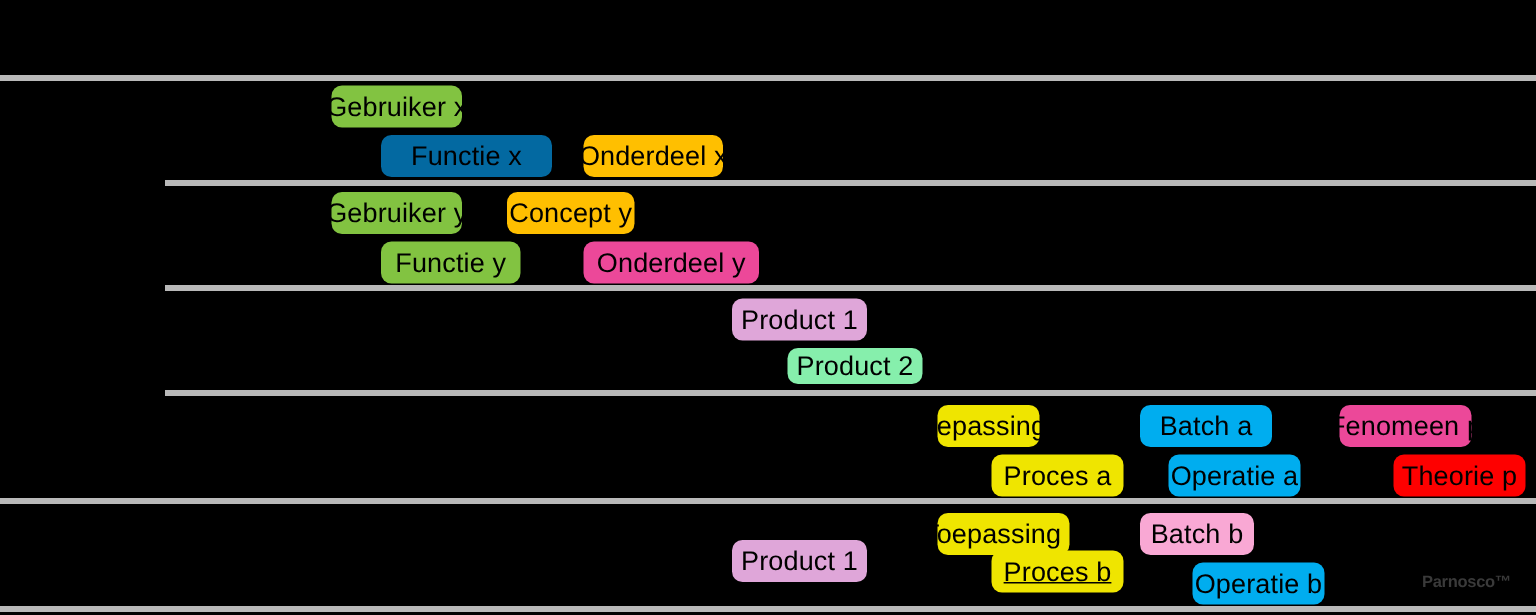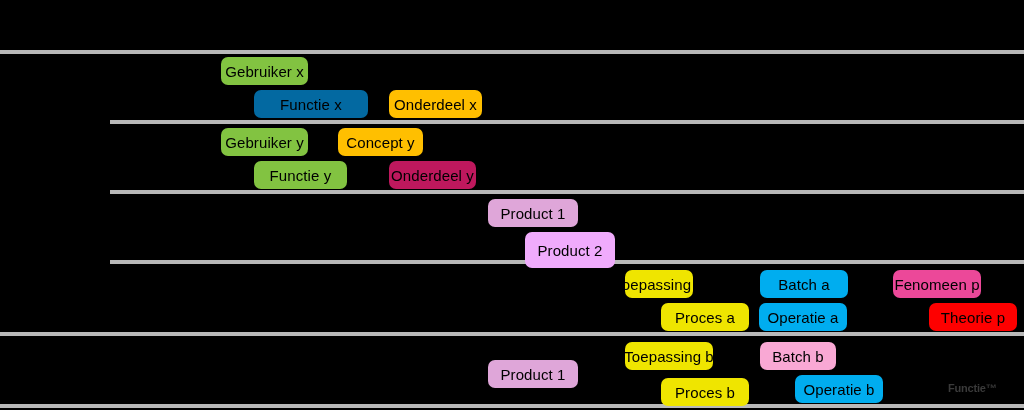--- a/index.html
+++ b/index.html
@@ -23,21 +23,21 @@
     background: #b9b9b9;
   }
   .node {
     position: absolute;
     box-sizing: border-box;
     border-radius: 7px;
     display: flex;
     align-items: center;
     justify-content: center;
     color: #000000;
-    font-size: 15px;
+    font-size: 18px;
     line-height: 1;
     letter-spacing: 0.1px;
     white-space: nowrap;
     text-align: center;
     padding: 0 6px;
   }
   .watermark {
     position: absolute;
     color: #3a3a3a;
     font-size: 11px;
@@ -55,28 +55,28 @@
     <div class="separator" style="left: 110px; top: 190px; width: 914px; background: rgb(185, 185, 185);"></div>
     <div class="separator" style="left: 110px; top: 260px; width: 914px; background: rgb(185, 185, 185);"></div>
     <div class="separator" style="left: 0px; top: 332px; width: 1024px; background: rgb(185, 185, 185);"></div>
     <div class="separator" style="left: 0px; top: 404px; width: 1024px; background: rgb(185, 185, 185);"></div>
     <div class="node" style="left: 221px; top: 57px; width: 87px; height: 28px; background: rgb(130, 195, 65);">Gebruiker x</div>
     <div class="node" style="left: 254px; top: 90px; width: 114px; height: 28px; background: #0369a1;">Functie x</div>
     <div class="node" style="left: 389px; top: 90px; width: 93px; height: 28px; background: rgb(255, 191, 0);">Onderdeel x</div>
     <div class="node" style="left: 221px; top: 128px; width: 87px; height: 28px; background: rgb(130, 195, 65); text-align: right;">Gebruiker y</div>
     <div class="node" style="left: 254px; top: 161px; width: 93px; height: 28px; background: rgb(130, 195, 65);">Functie y</div>
     <div class="node" style="left: 338px; top: 128px; width: 85px; height: 28px; background: rgb(255, 191, 0);">Concept y</div>
-    <div class="node" style="left: 389px; top: 161px; width: 87px; height: 28px; background: #be185d; text-align: right;">Onderdeel y</div>
+    <div class="node" style="left: 389px; top: 161px; width: 117px; height: 28px; background: #ec4899; text-align: right;">Onderdeel y</div>
     <div class="node" style="left: 488px; top: 199px; width: 90px; height: 28px; background: rgb(223, 166, 217);">Product 1</div>
-    <div class="node" style="left: 525px; top: 232px; width: 90px; height: 36px; background: #f0abfc;">Product 2</div>
+    <div class="node" style="left: 525px; top: 232px; width: 90px; height: 24px; background: #86efac;">Product 2</div>
     <div class="node" style="left: 625px; top: 270px; width: 68px; height: 28px; background: rgb(239, 229, 0);">Toepassing a</div>
     <div class="node" style="left: 661px; top: 303px; width: 88px; height: 28px; background: rgb(239, 229, 0);">Proces a</div>
     <div class="node" style="left: 760px; top: 270px; width: 88px; height: 28px; background: rgb(0, 173, 239);">Batch a</div>
-    <div class="node" style="left: 759px; top: 303px; width: 88px; height: 28px; background: rgb(0, 173, 239);">Operatie a</div>
+    <div class="node" style="left: 779px; top: 303px; width: 88px; height: 28px; background: rgb(0, 173, 239);">Operatie a</div>
     <div class="node" style="left: 893px; top: 270px; width: 88px; height: 28px; background: #ec4899;">Fenomeen p</div>
     <div class="node" style="left: 929px; top: 303px; width: 88px; height: 28px; background: rgb(254, 0, 0);">Theorie p</div>
     <div class="node" style="left: 488px; top: 360px; width: 90px; height: 28px; background: rgb(223, 166, 217);">Product 1</div>
     <div class="node" style="left: 625px; top: 342px; width: 88px; height: 28px; background: rgb(239, 229, 0);">Toepassing b</div>
-    <div class="node" style="left: 661px; top: 378px; width: 88px; height: 28px; background: rgb(239, 229, 0);">Proces b</div>
+    <div class="node" style="left: 661px; top: 367px; width: 88px; height: 28px; background: rgb(239, 229, 0); text-decoration: underline;">Proces b</div>
     <div class="node" style="left: 760px; top: 342px; width: 76px; height: 28px; background: #f9a8d4;">Batch b</div>
     <div class="node" style="left: 795px; top: 375px; width: 88px; height: 28px; background: rgb(0, 173, 239);">Operatie b</div>
-    <div class="watermark" style="left: 948px; top: 382px;">Functie™</div>
+    <div class="watermark" style="left: 948px; top: 382px;">Parnosco™</div>
   </div>
 
 </body></html>

